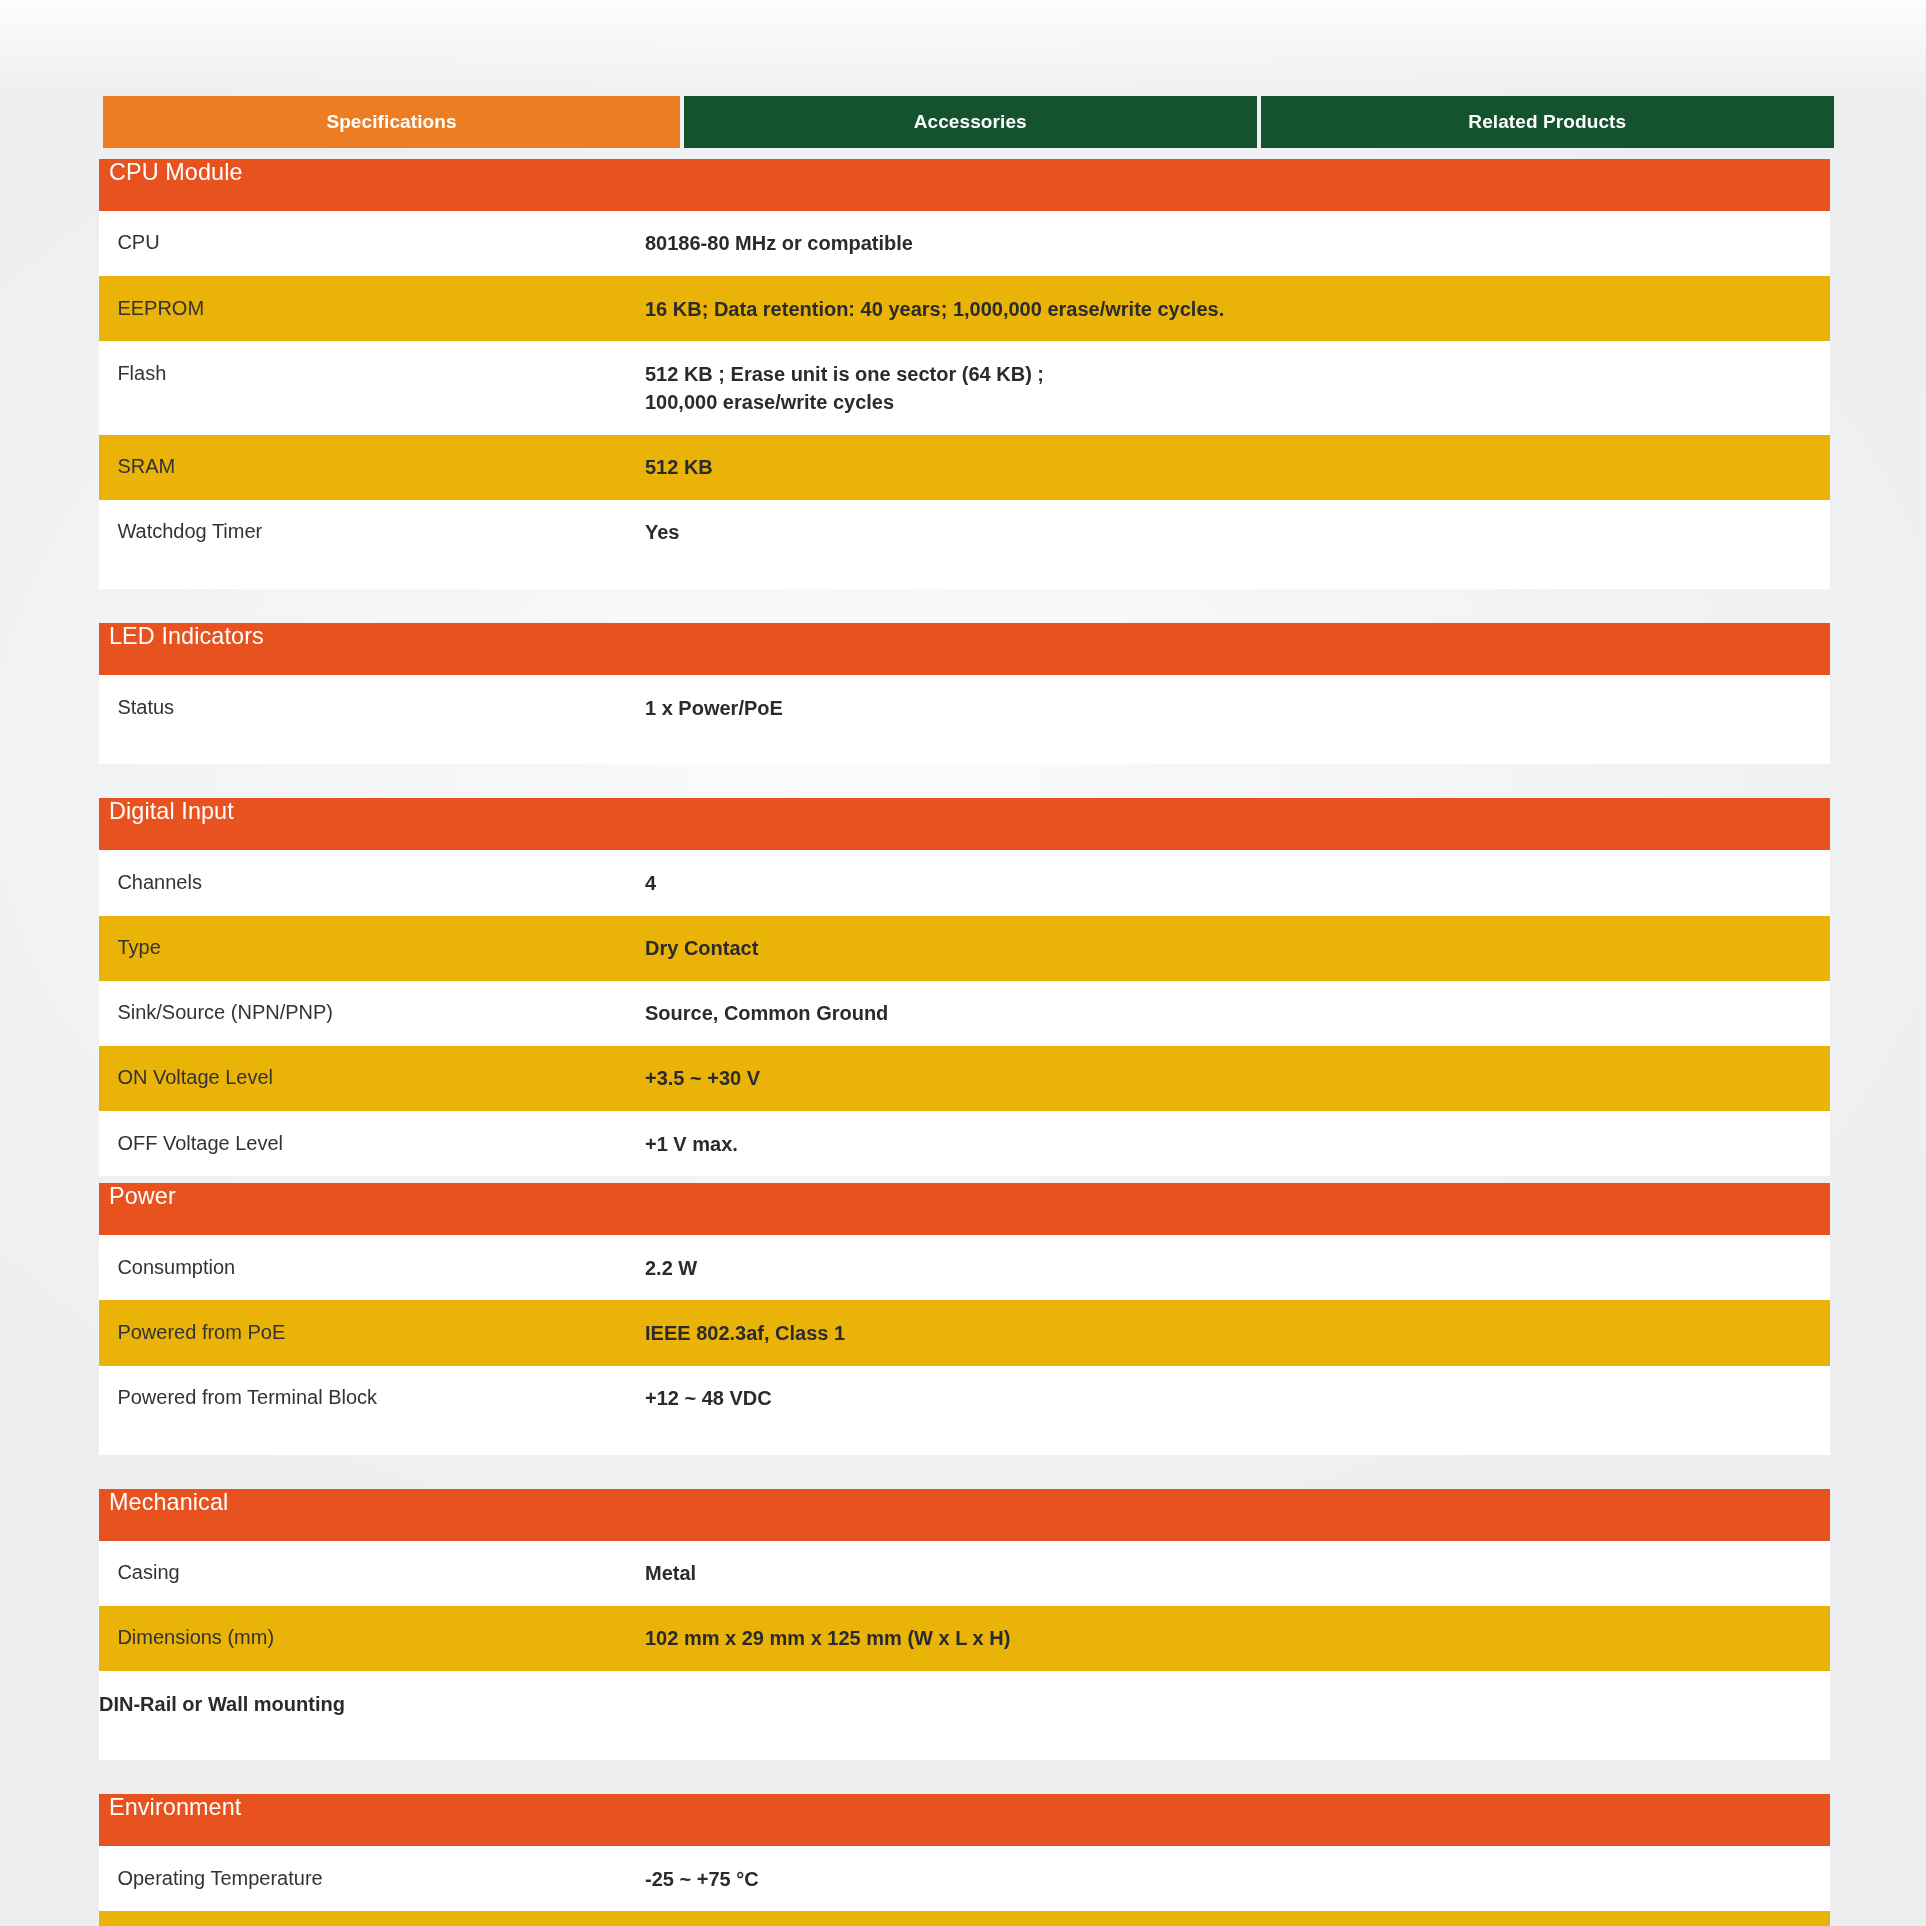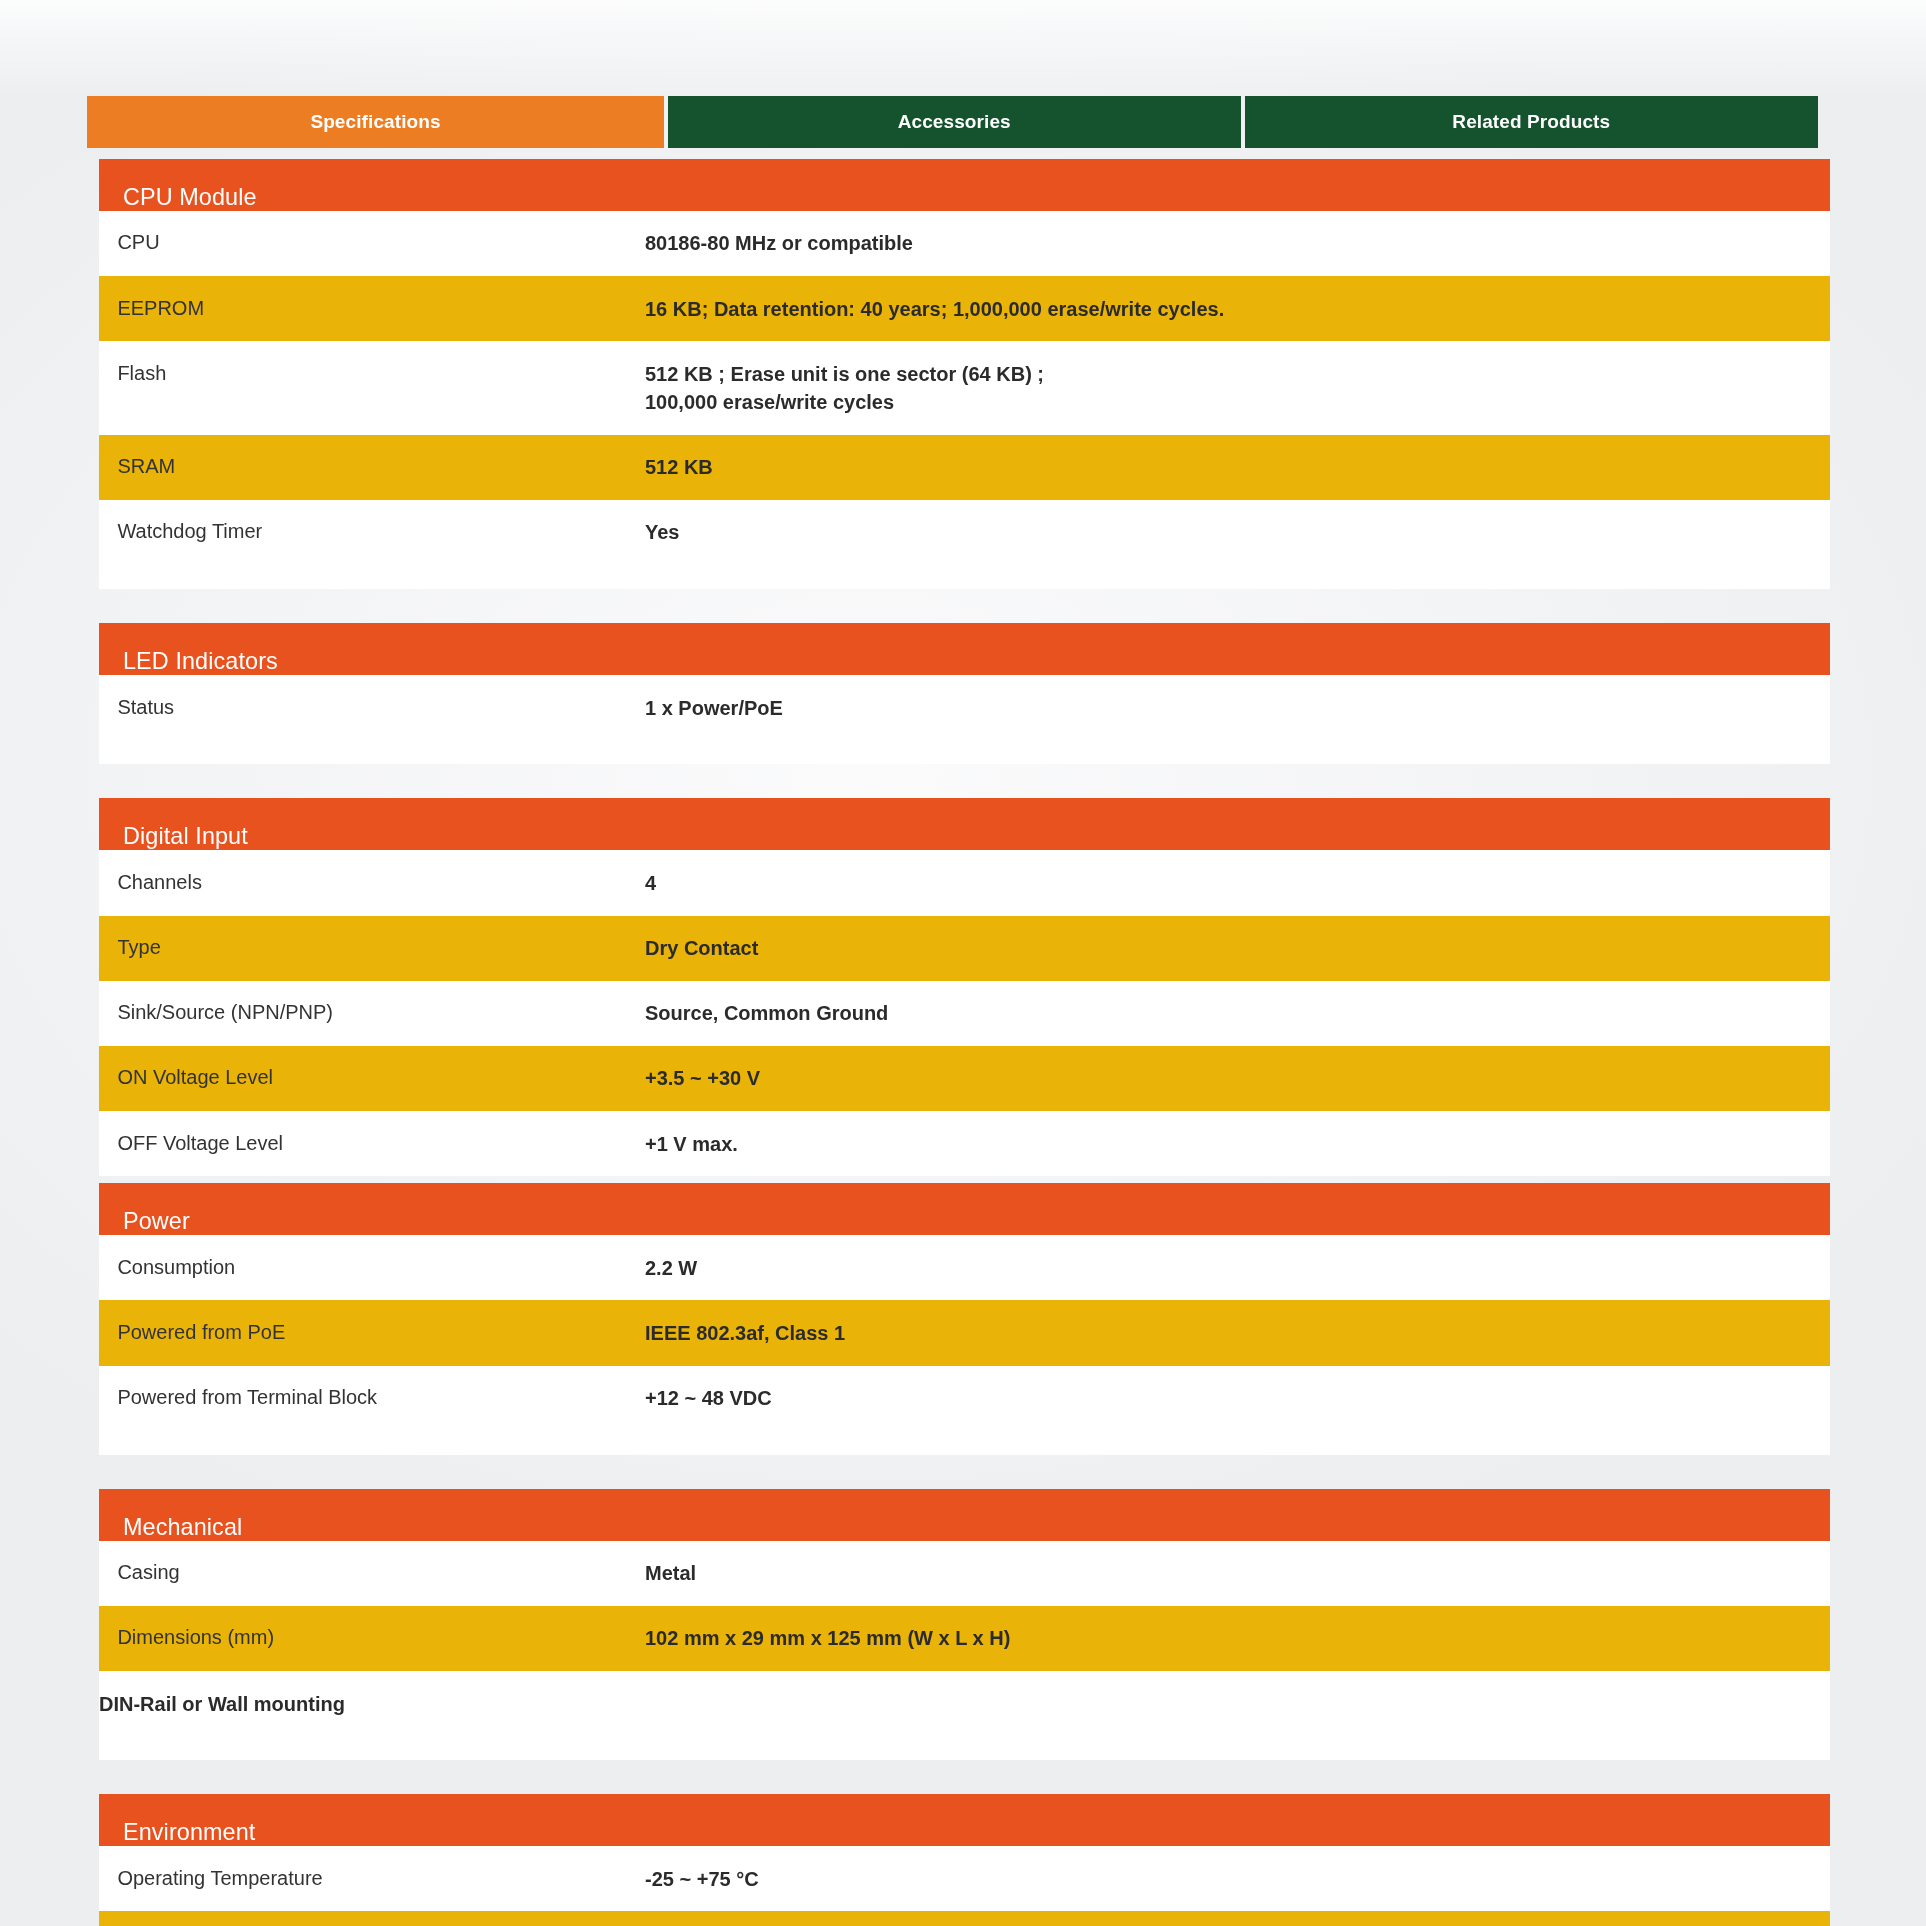--- a/index.html
+++ b/index.html
@@ -32,21 +32,21 @@
   .wrap {
     position: relative;
     z-index: 1;
     width: 1926px;
     height: 1926px;
   }
 
   
   .tabbar {
     position: absolute;
-    left: 87px;
+    left: 103px;
     top: 96px;
     width: 1731px;
     height: 52px;
     display: flex;
     gap: 3.5px;
   }
   .tab {
     height: 52px;
     display: flex;
     align-items: center;
@@ -72,22 +72,22 @@
 
   .section { width: 100%; }
 
   .section-header {
     background: #e8521f;
     color: #ffffff;
     font-size: 23.4px;
     font-weight: normal;
     height: 52px;
     display: flex;
-    align-items: flex-end;
-    padding-left: 24px;
+    align-items: flex-start;
+    padding-left: 10px;
     box-sizing: border-box;
     letter-spacing: 0.1px;
   }
 
   .rows { width: 100%; }
 
   .row {
     display: flex;
     align-items: flex-start;
     min-height: 57px;

